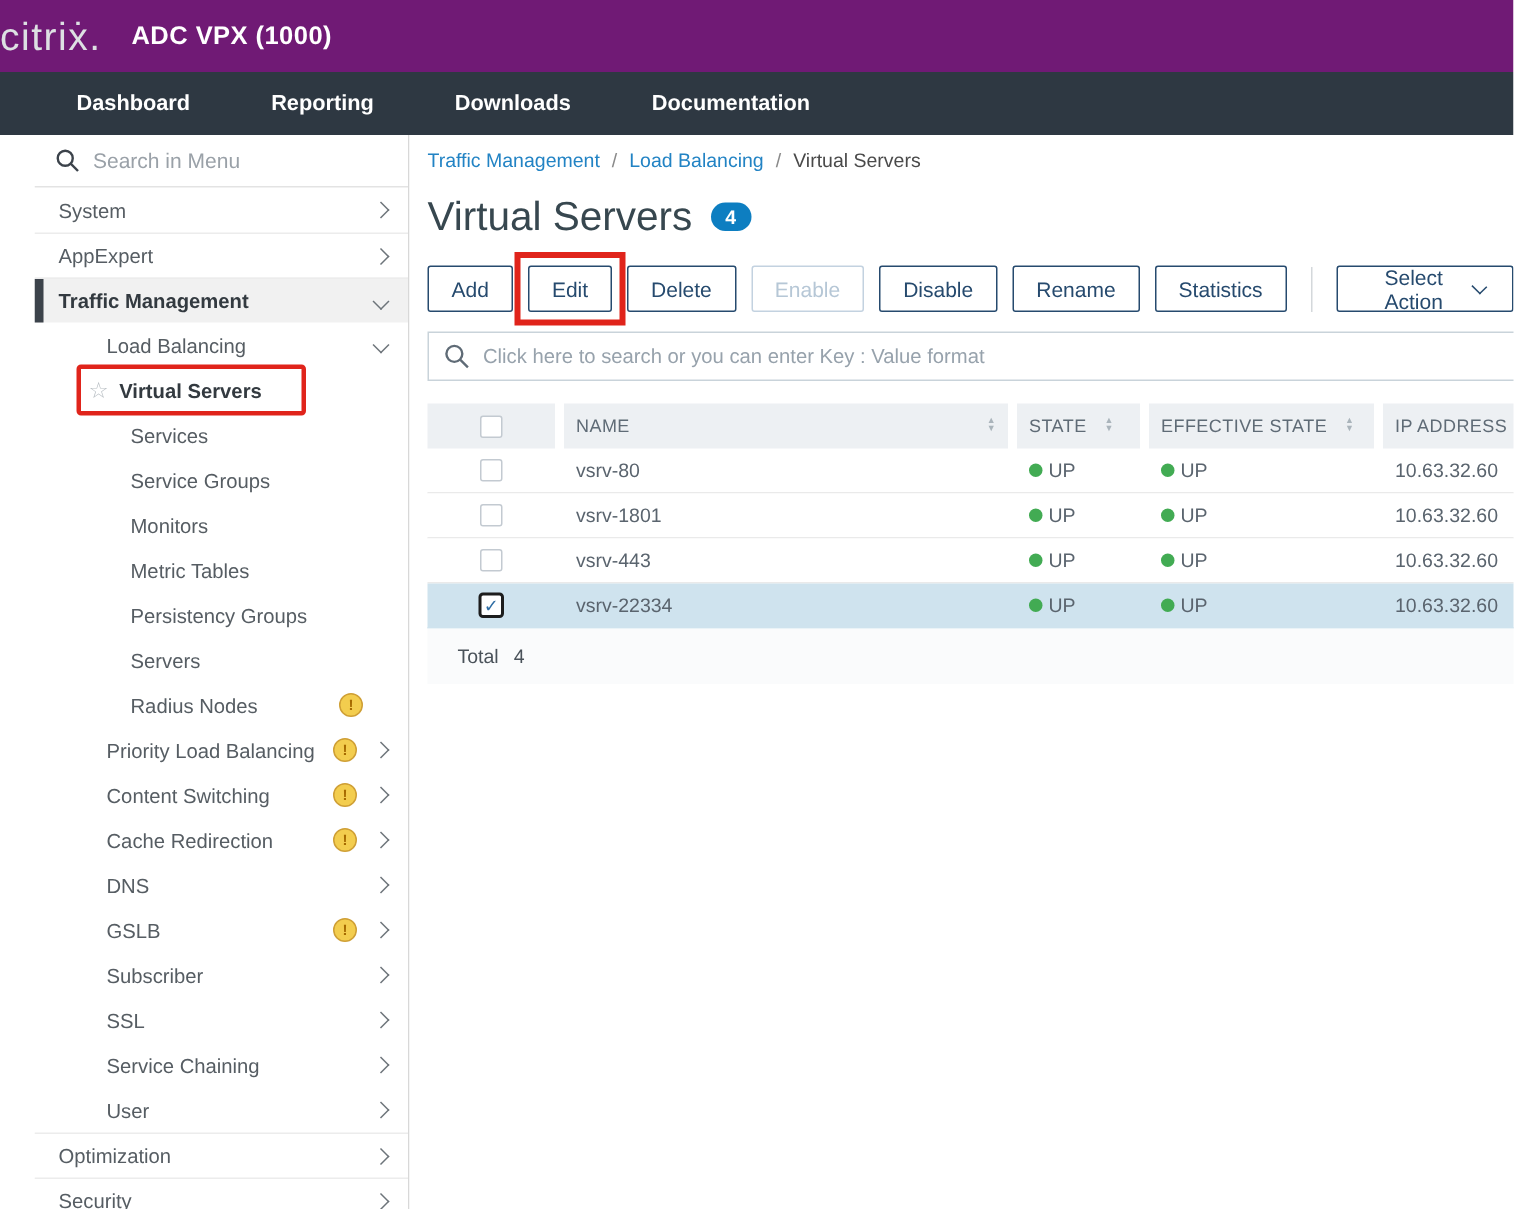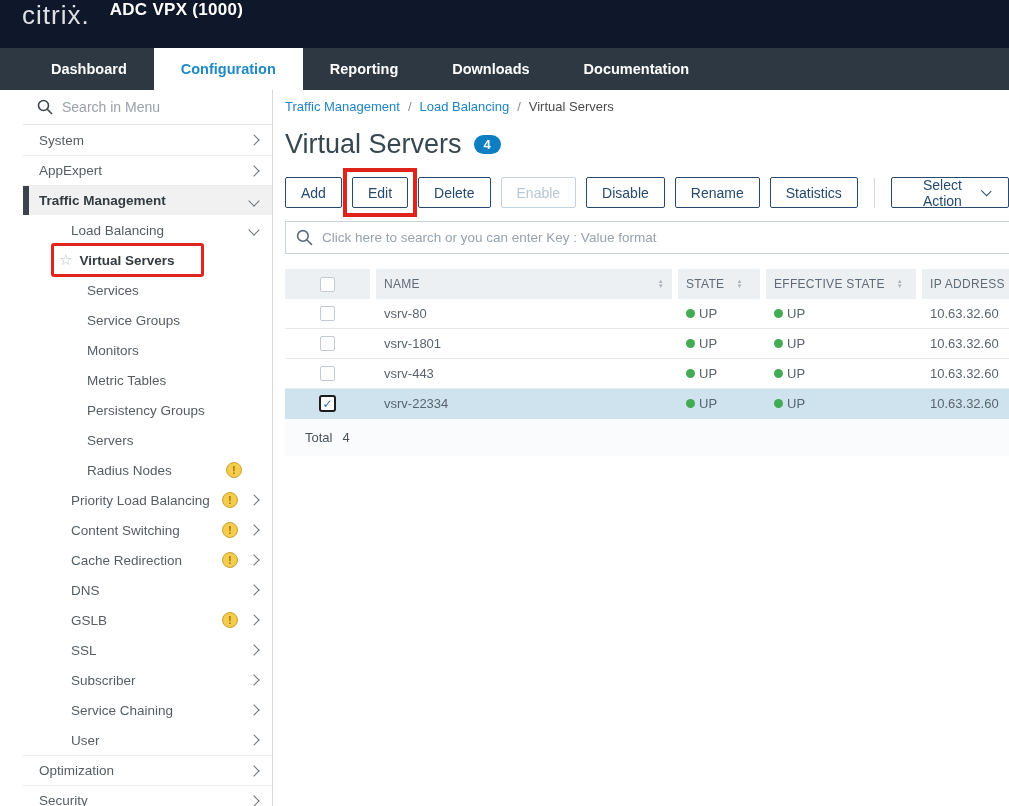--- a/index.html
+++ b/index.html
@@ -1,21 +1,21 @@
 <!DOCTYPE html>
 <html><head>
 <meta charset="utf-8">
 <style>
   * { margin:0; padding:0; box-sizing:border-box; }
   html,body { width:1009px; height:806px; overflow:hidden; background:#fff;
     font-family:"Liberation Sans","DejaVu Sans",sans-serif; }
   .app { width:1009px; height:806px; display:flex; flex-direction:column; }
 
   
-  .masthead { height:48px; background:#0f172a; display:flex; align-items:flex-start; padding-left:22px; flex:none; }
+  .masthead { height:48px; background:#701a75; display:flex; align-items:center; flex:none; }
   .brand { color:#dde0e3; font-size:26px; letter-spacing:1px; font-weight:400; }
   .app-title { color:#ffffff; font-size:17px; font-weight:700; margin-left:20px; letter-spacing:.3px; }
 
   
   .navbar { height:42px; background:#2e3842; display:flex; align-items:stretch; padding-left:24px; flex:none; }
   .nav-tab { display:flex; align-items:center; padding:0 27px; color:#fff; font-size:14.5px; font-weight:700; cursor:pointer; }
   .nav-tab.active { background:#ffffff; color:#2089c9; }
 
   
   .body { flex:1; display:flex; min-height:0;padding-left:23px; }
@@ -87,21 +87,20 @@
 
 <div class="app">
 
   <div class="masthead">
     <span class="brand">citriẋ.</span>
     <span class="app-title">ADC VPX (1000)</span>
   </div>
 
   <div class="navbar" id="navbar">
       <div class="nav-tab">Dashboard</div>
-      <div class="nav-tab active">Configuration</div>
       <div class="nav-tab">Reporting</div>
       <div class="nav-tab">Downloads</div>
       <div class="nav-tab">Documentation</div>
     </div>
 
   <div class="body">
 
     <div class="sidebar">
       <div class="menu-search">
         <svg class="mag" width="16" height="16" viewBox="0 0 16 16">
@@ -172,25 +171,25 @@
           <div class="m-item lvl1">
             <span>DNS</span>
             <span class="chev right"></span>
           </div>
           <div class="m-item lvl1">
             <span>GSLB</span>
             <span class="warn">!</span>
             <span class="chev right"></span>
           </div>
           <div class="m-item lvl1">
+            <span>Subscriber</span>
+            <span class="chev right"></span>
+          </div>
+          <div class="m-item lvl1">
             <span>SSL</span>
-            <span class="chev right"></span>
-          </div>
-          <div class="m-item lvl1">
-            <span>Subscriber</span>
             <span class="chev right"></span>
           </div>
           <div class="m-item lvl1">
             <span>Service Chaining</span>
             <span class="chev right"></span>
           </div>
           <div class="m-item lvl1">
             <span>User</span>
             <span class="chev right"></span>
           </div>

